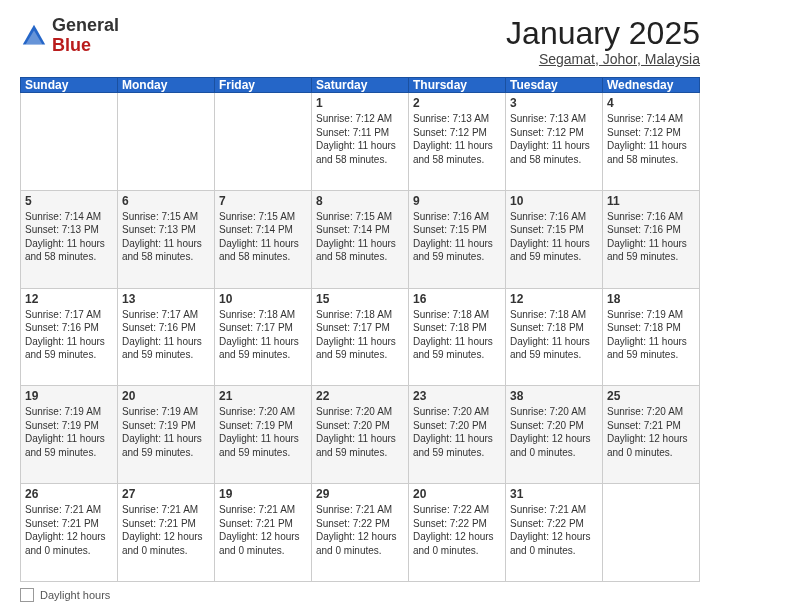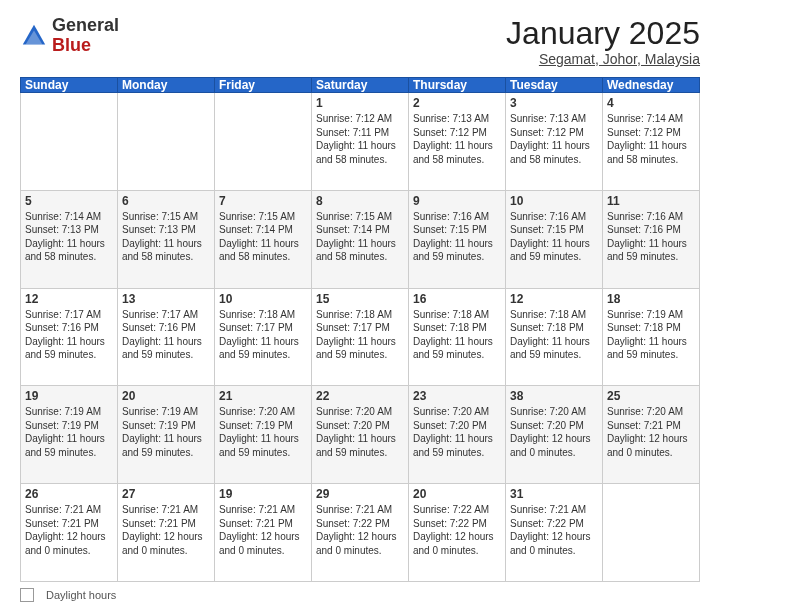--- a/index.html
+++ b/index.html
@@ -102,21 +102,21 @@
     }
     .empty {
       background: #f9f9f9;
     }
     .footer {
       margin-top: 6px;
       font-size: 11px;
       color: #555;
       display: flex;
       align-items: center;
-      gap: 12px;
+      gap: 6px;
     }
     .daylight-box {
       width: 14px;
       height: 14px;
       background: #fff;
       border: 1px solid #999;
       display: inline-block;
     }
   </style>
 </head>

